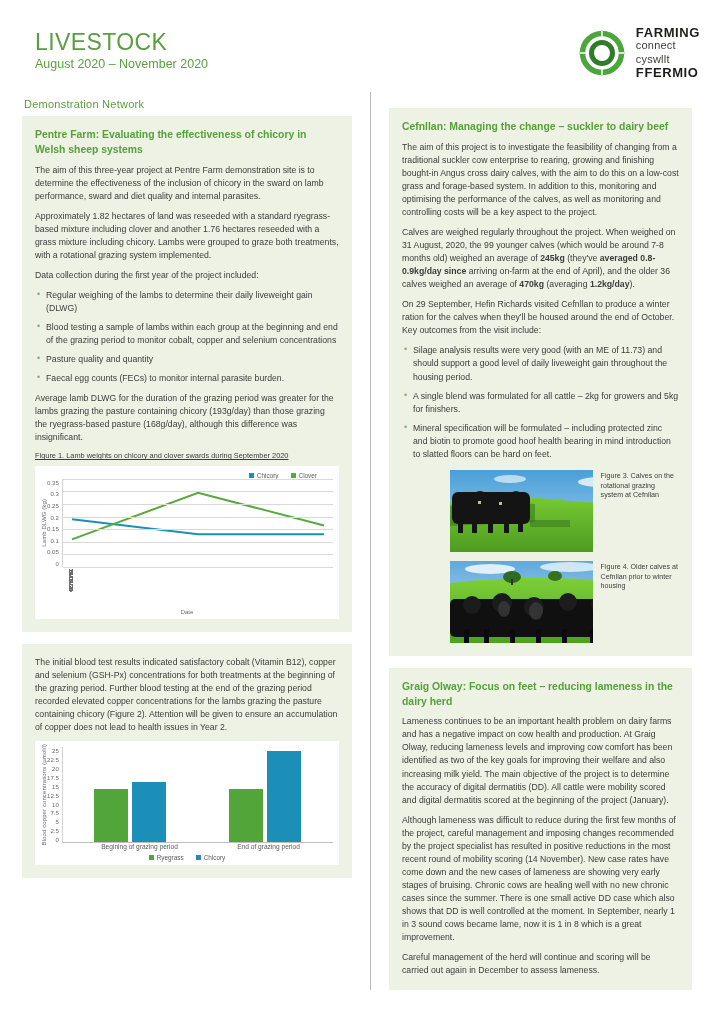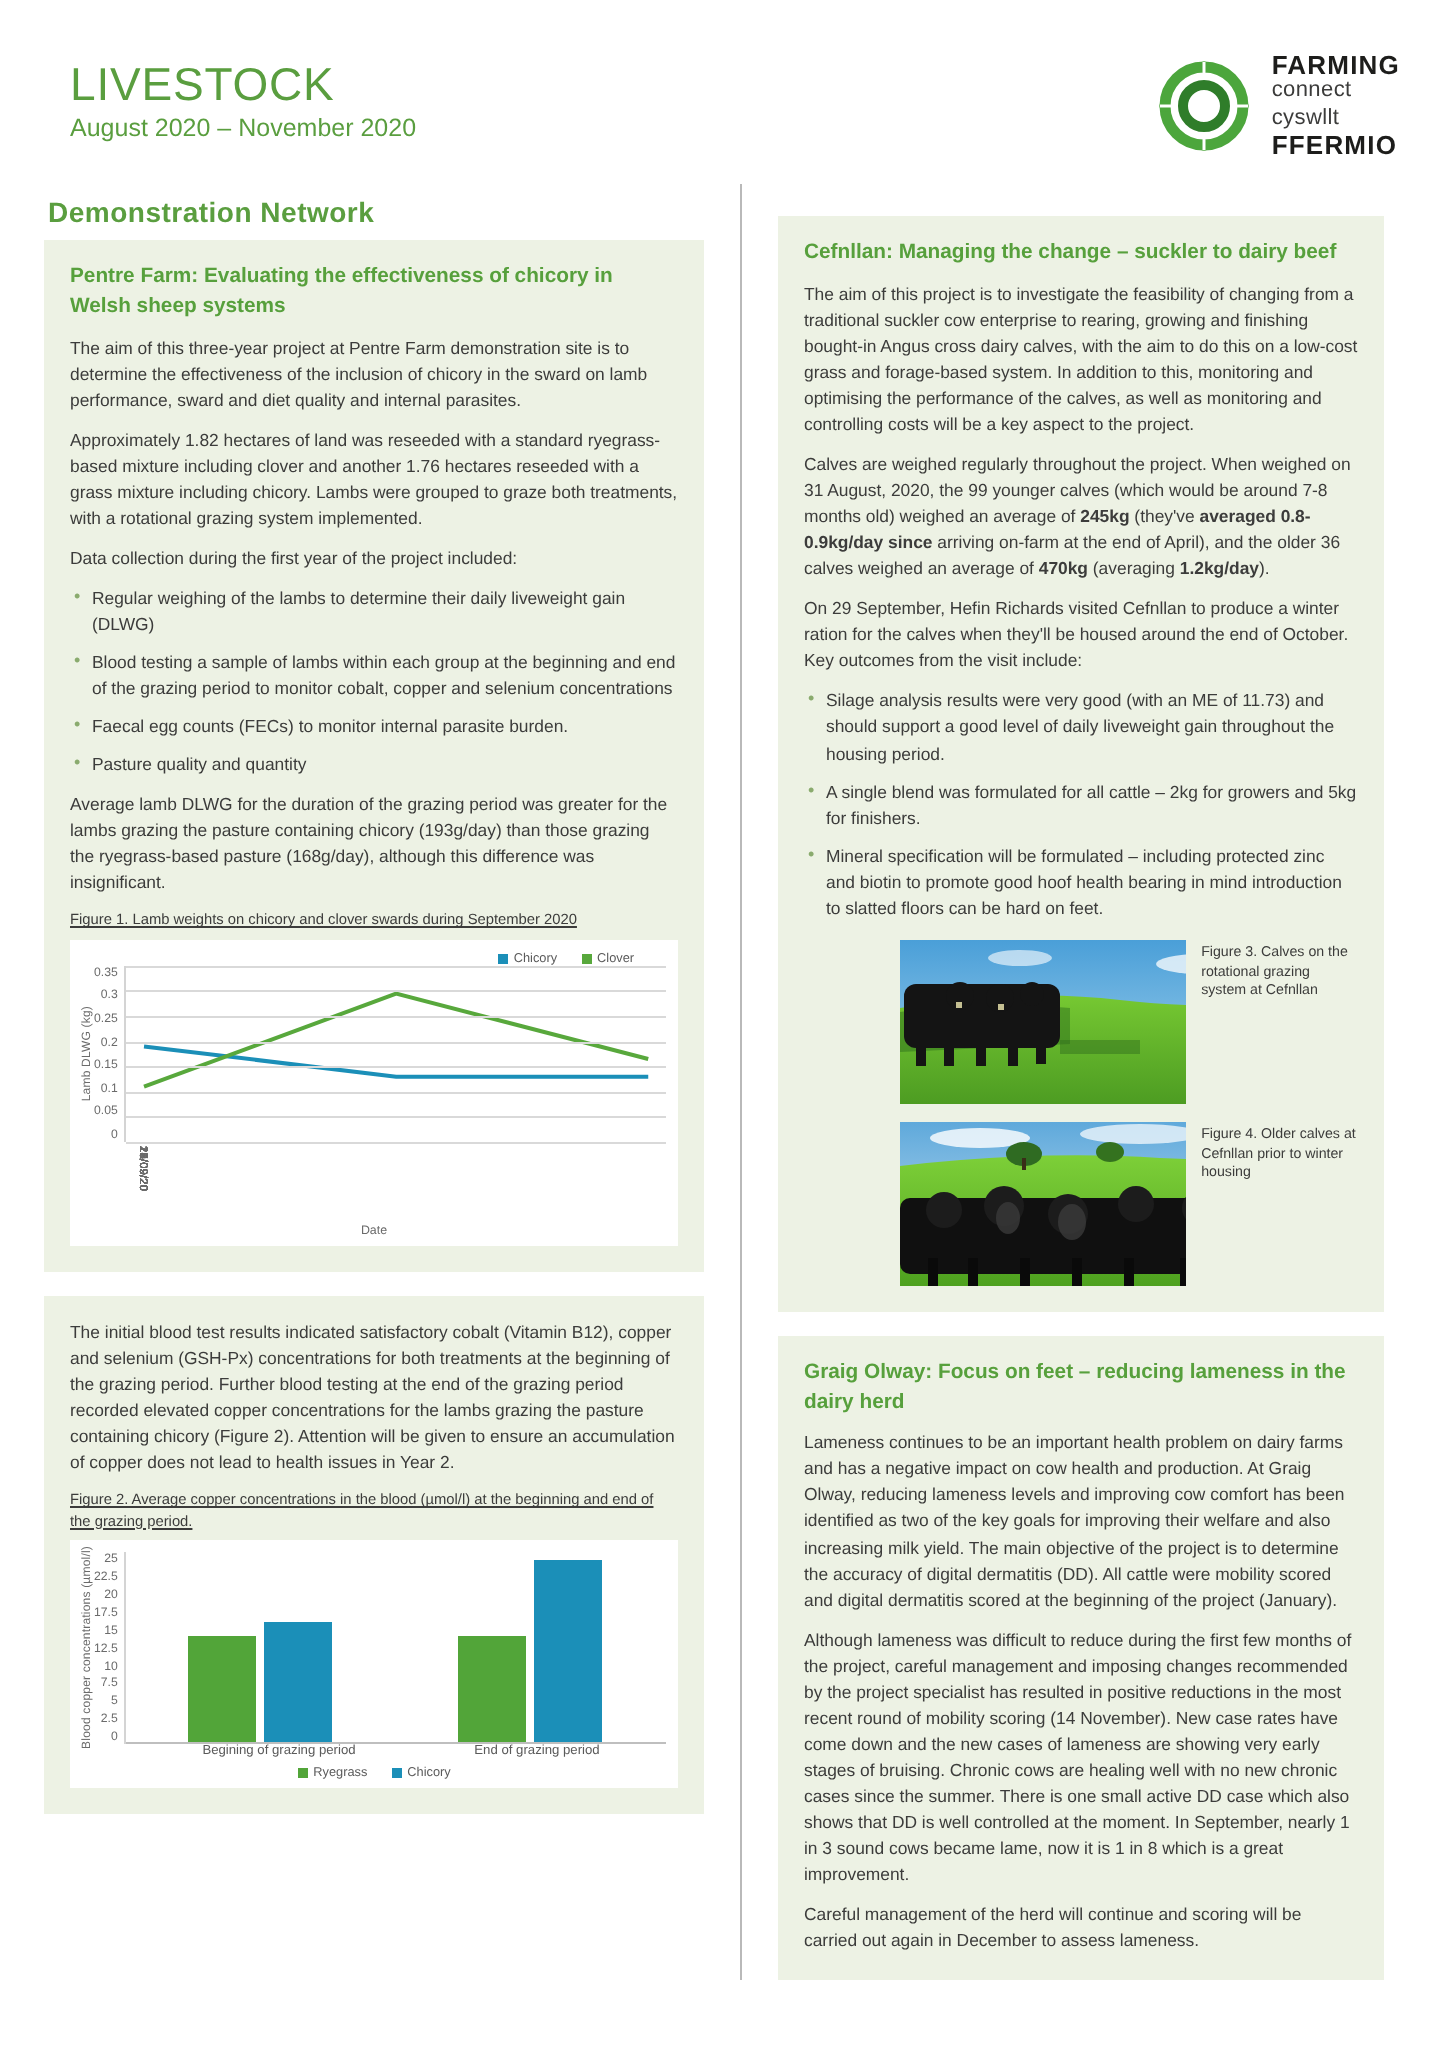--- a/index.html
+++ b/index.html
@@ -31,21 +31,21 @@
   .lt3 { font-size:11px; color:#3c3c3b; letter-spacing:.2px; margin-top:2px;}
   .lt4 { font-size:13px; font-weight:bold; letter-spacing:.6px; color:#1d1d1b; }
 
   
   .cols { display:flex; gap:0; position:relative; }
   .col-left { width:330px; }
   .divider { width:1px; background:#b9b9b9; margin:4px 18px 0 18px; align-self:stretch; }
   .col-right { width:303px; }
 
   .section-label {
-    color:#5a9e3f; font-size:14px; font-weight:bold; letter-spacing:.25px;
+    color:#5a9e3f; font-size:11px; font-weight:normal; letter-spacing:.25px;
     margin:10px 0 6px 2px;
   }
 
   .panel { background:#edf2e4; padding:12px 13px 13px 13px; }
   .panel + .panel { margin-top:12px; }
   .panel-title {
     color:#57a03c; font-weight:bold; font-size:10.4px; line-height:1.42;
     margin:0 0 6px 0;
   }
   .panel p { font-size:8.7px; line-height:1.50; margin:0 0 7px 0; color:#3c3c3b; }
@@ -145,22 +145,22 @@
       <div class="section-label">Demonstration Network</div>
 
       <div class="panel">
         <div class="panel-title">Pentre Farm: Evaluating the effectiveness of chicory in Welsh sheep systems</div>
         <p>The aim of this three-year project at Pentre Farm demonstration site is to determine the effectiveness of the inclusion of chicory in the sward on lamb performance, sward and diet quality and internal parasites.</p>
         <p>Approximately 1.82 hectares of land was reseeded with a standard ryegrass-based mixture including clover and another 1.76 hectares reseeded with a grass mixture including chicory. Lambs were grouped to graze both treatments, with a rotational grazing system implemented.</p>
         <p>Data collection during the first year of the project included:</p>
         <ul class="bullets">
           <li>Regular weighing of the lambs to determine their daily liveweight gain (DLWG)</li>
           <li>Blood testing a sample of lambs within each group at the beginning and end of the grazing period to monitor cobalt, copper and selenium concentrations</li>
+          <li>Pasture quality and quantity</li>
           <li>Faecal egg counts (FECs) to monitor internal parasite burden.</li>
-          <li>Pasture quality and quantity</li>
         </ul>
         <p>Average lamb DLWG for the duration of the grazing period was greater for the lambs grazing the pasture containing chicory (193g/day) than those grazing the ryegrass-based pasture (168g/day), although this difference was insignificant.</p>
 
         <div class="fig-caption">Figure 1. Lamb weights on chicory and clover swards during September 2020</div>
         <div class="chart-box">
           <div class="chart-legend right">
             <span class="lg-item">
               <i class="sw" id="f1-sw0" style="background: rgb(27, 143, 184);"></i>
               <span>Chicory</span>
             </span>
@@ -217,21 +217,20 @@
                 <span style="left: 96.6667%;">26/09/20</span>
               </div>
           </div>
           <div class="xaxis-title">Date</div>
         </div>
       </div>
 
       <div class="panel">
         <p>The initial blood test results indicated satisfactory cobalt (Vitamin B12), copper and selenium (GSH-Px) concentrations for both treatments at the beginning of the grazing period. Further blood testing at the end of the grazing period recorded elevated copper concentrations for the lambs grazing the pasture containing chicory (Figure 2). Attention will be given to ensure an accumulation of copper does not lead to health issues in Year 2.</p>
 
-        <div class="fig-caption">Figure 2. Average copper concentrations in the blood (µmol/l) at the beginning and end of the grazing period.</div>
         <div class="chart-box">
           <div class="plot-wrap" style="height:96px;">
             <div class="yaxis-title">Blood copper concentrations (µmol/l)</div>
             <div class="ytick-col" id="f2-yticks">
                 <div>25</div>
                 <div>22.5</div>
                 <div>20</div>
                 <div>17.5</div>
                 <div>15</div>
                 <div>12.5</div>

